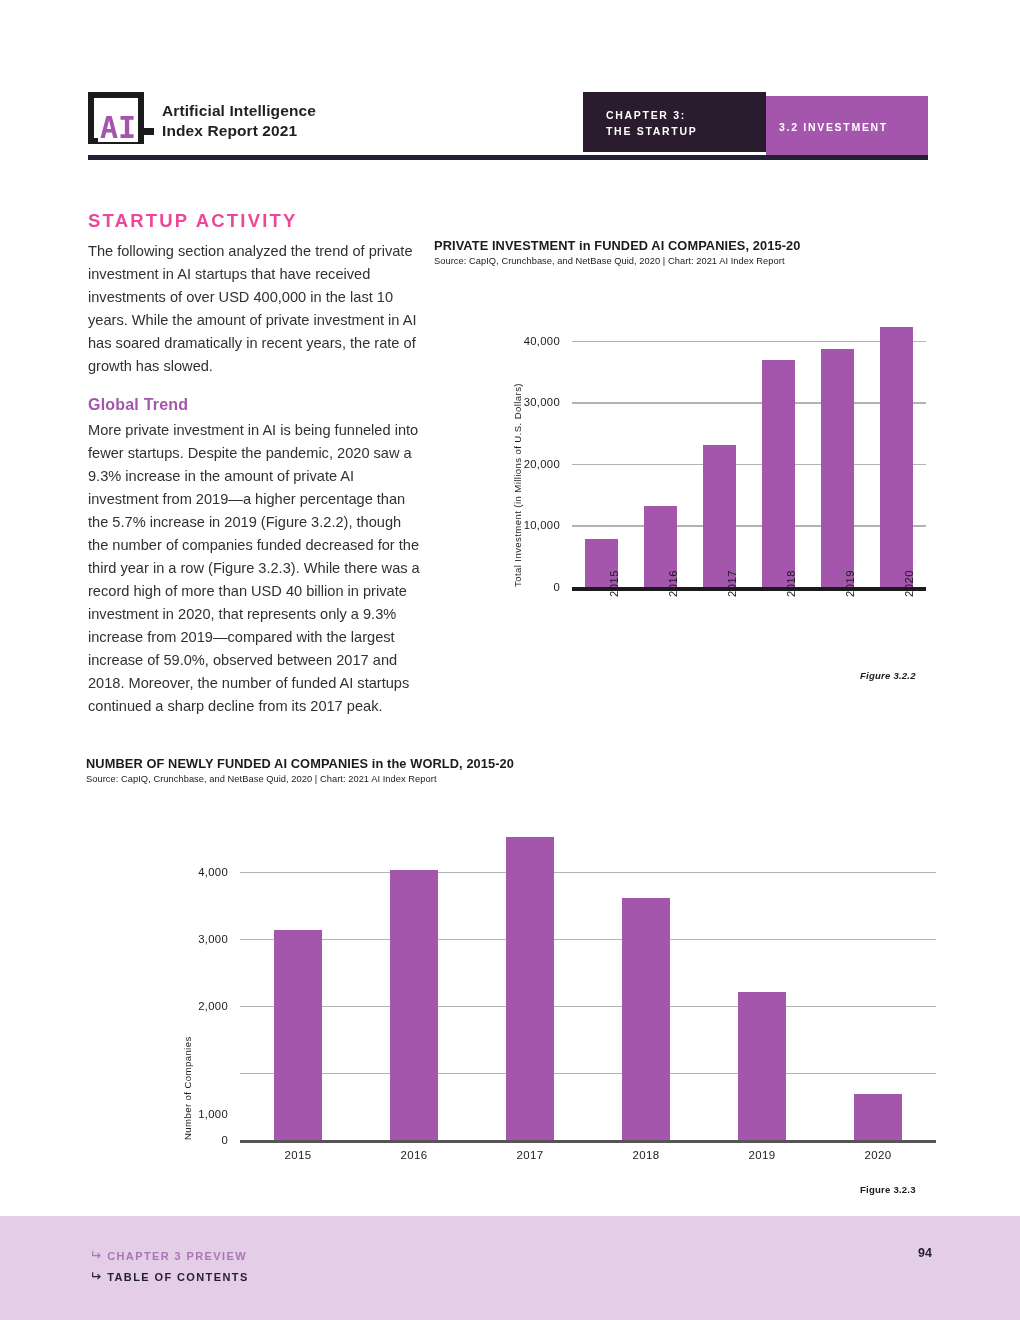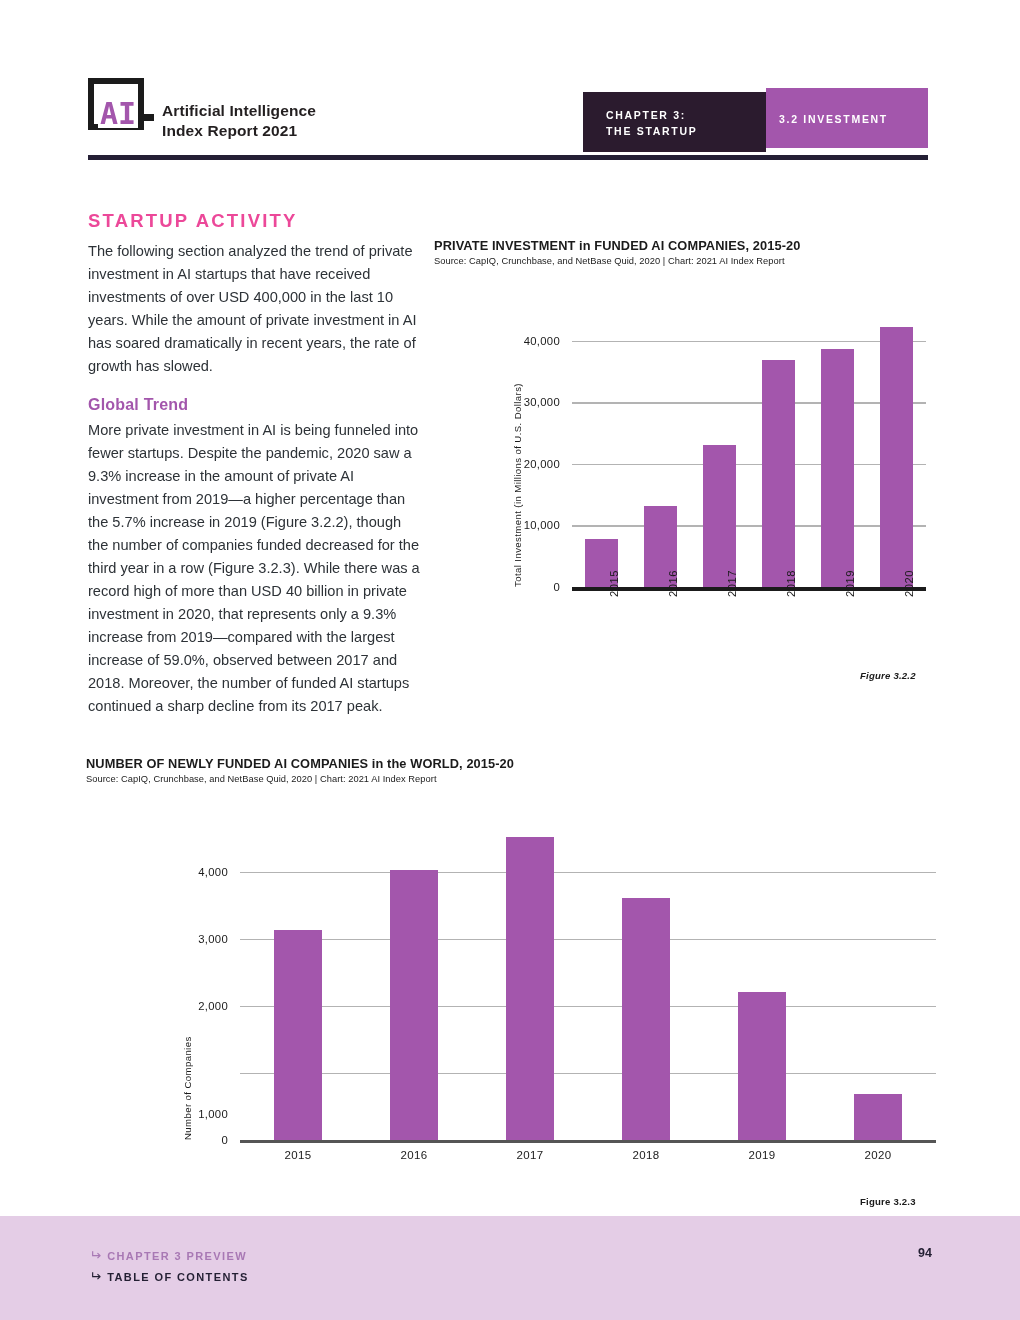--- a/index.html
+++ b/index.html
@@ -5,35 +5,35 @@
   html,body{margin:0;padding:0;}
   body{
     width:1020px;height:1320px;position:relative;overflow:hidden;
     background:#ffffff;
     font-family:"Liberation Sans", sans-serif;
     color:#231f20;
   }
 
   
   .header{position:absolute;left:0;top:0;width:1020px;height:175px;}
-  .logo-wrap{position:absolute;left:88px;top:78px;width:62px;height:58px;}
+  .logo-wrap{position:absolute;left:88px;top:92px;width:62px;height:58px;}
   .logo-frame{position:absolute;left:0;top:0;width:56px;height:52px;
       border:6px solid #1b1b1b;box-sizing:border-box;}
   .logo-ai{position:absolute;left:10px;top:22px;font-size:30px;line-height:28px;
       font-weight:bold;letter-spacing:0px;color:#a356ac;font-family:"DejaVu Sans Mono", monospace;
       background:#ffffff;padding:0 2px;}
   .logo-tick{position:absolute;left:50px;top:36px;width:16px;height:7px;background:#1b1b1b;}
   .report-title{position:absolute;left:162px;top:101px;width:260px;
       font-size:15.5px;line-height:20px;font-weight:bold;color:#231f20;letter-spacing:.1px;}
   .chapter-box{position:absolute;left:583px;top:92px;width:183px;height:60px;background:#2b1b2e;}
   .chapter-box .ln{position:absolute;left:23px;color:#ffffff;font-size:10.5px;
       font-weight:bold;letter-spacing:1.7px;}
   .chapter-box .ln1{top:17px;}
   .chapter-box .ln2{top:33px;}
-  .section-box{position:absolute;left:766px;top:88px;width:162px;height:60px;background:#a356ac;}
+  .section-box{position:absolute;left:766px;top:96px;width:162px;height:60px;background:#a356ac;}
   .section-box span{position:absolute;left:13px;top:25px;color:#ffffff;font-size:10.5px;
       font-weight:bold;letter-spacing:1.7px;}
   .header-rule{position:absolute;left:88px;top:155px;width:840px;height:5px;background:#241f35;}
 
   
   .left-col{position:absolute;left:88px;top:210px;width:336px;}
   h2.sect-title{margin:0 0 8px 0;font-size:18.5px;font-weight:bold;letter-spacing:2.2px;
       color:#ec4899;}
   h3.sub-title{margin:18px 0 5px 0;font-size:16px;font-weight:bold;color:#a356ac;letter-spacing:.2px;}
   .body-text{margin:0;font-size:14.6px;line-height:23px;color:#2d3237;}
@@ -157,21 +157,21 @@
       <div class="c2-xtick" style="left: 212px; width: 60px; top: 321px;">2016</div>
       <div class="bar" style="left: 334px; width: 48px; height: 303.277px; top: 8.72258px; bottom: auto; background: rgb(163, 86, 172);"></div>
       <div class="c2-xtick" style="left: 328px; width: 60px; top: 321px;">2017</div>
       <div class="bar" style="left: 450px; width: 48px; height: 241.548px; top: 70.4516px; bottom: auto; background: rgb(163, 86, 172);"></div>
       <div class="c2-xtick" style="left: 444px; width: 60px; top: 321px;">2018</div>
       <div class="bar" style="left: 566px; width: 48px; height: 147.613px; top: 164.387px; bottom: auto; background: rgb(163, 86, 172);"></div>
       <div class="c2-xtick" style="left: 560px; width: 60px; top: 321px;">2019</div>
       <div class="bar" style="left: 682px; width: 48px; height: 46.2968px; top: 265.703px; bottom: auto; background: rgb(163, 86, 172);"></div>
       <div class="c2-xtick" style="left: 676px; width: 60px; top: 321px;">2020</div>
     </div>
-  <div class="fignum" id="c2-fig" style="left: 774px; top: 440px;">Figure 3.2.3</div>
+  <div class="fignum" id="c2-fig" style="left: 774px; top: 428px;">Figure 3.2.3</div>
 </div>
 
 <div class="footer"></div>
 <div class="foot-link foot-prev">
   <span class="foot-arrow">↵</span><span>CHAPTER 3 PREVIEW</span>
 </div>
 <div class="foot-link foot-toc">
   <span class="foot-arrow">↵</span><span>TABLE OF CONTENTS</span>
 </div>
 <div class="page-num">94</div>

